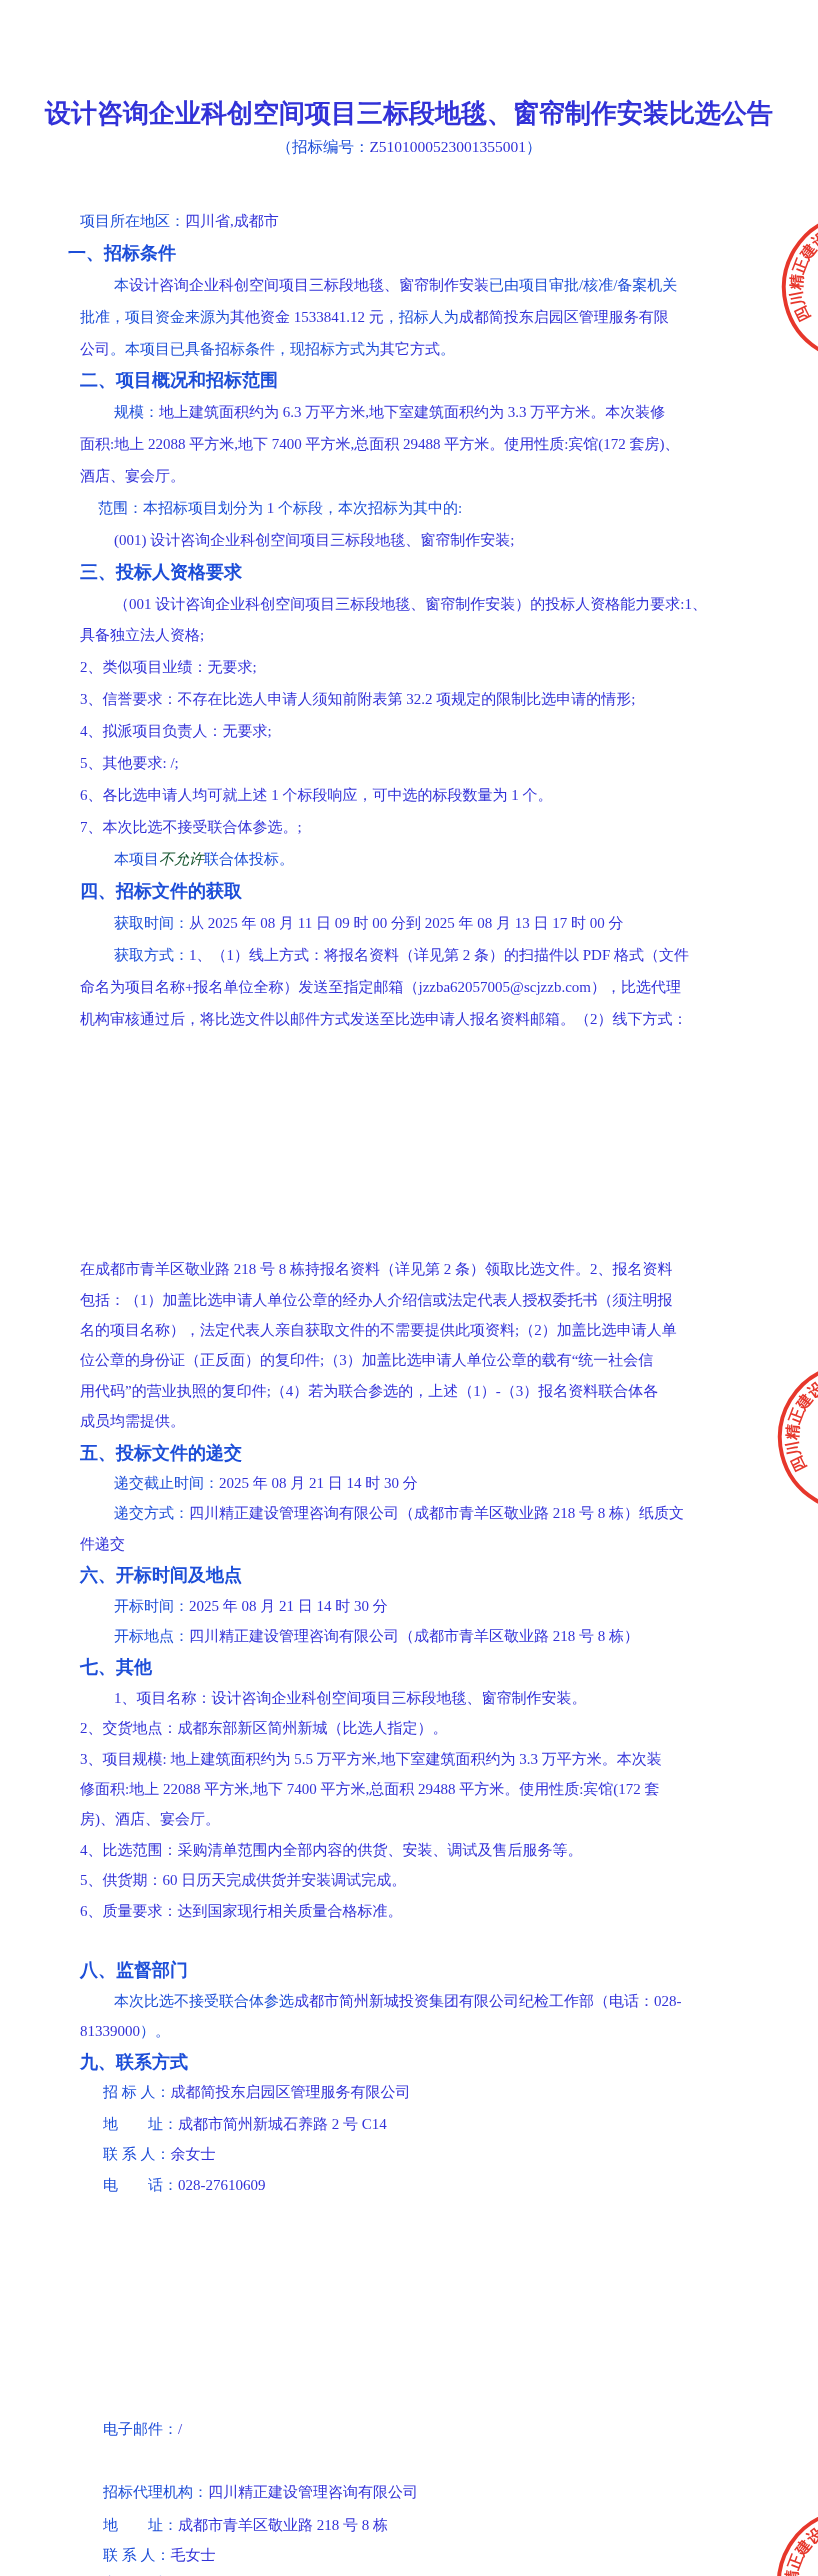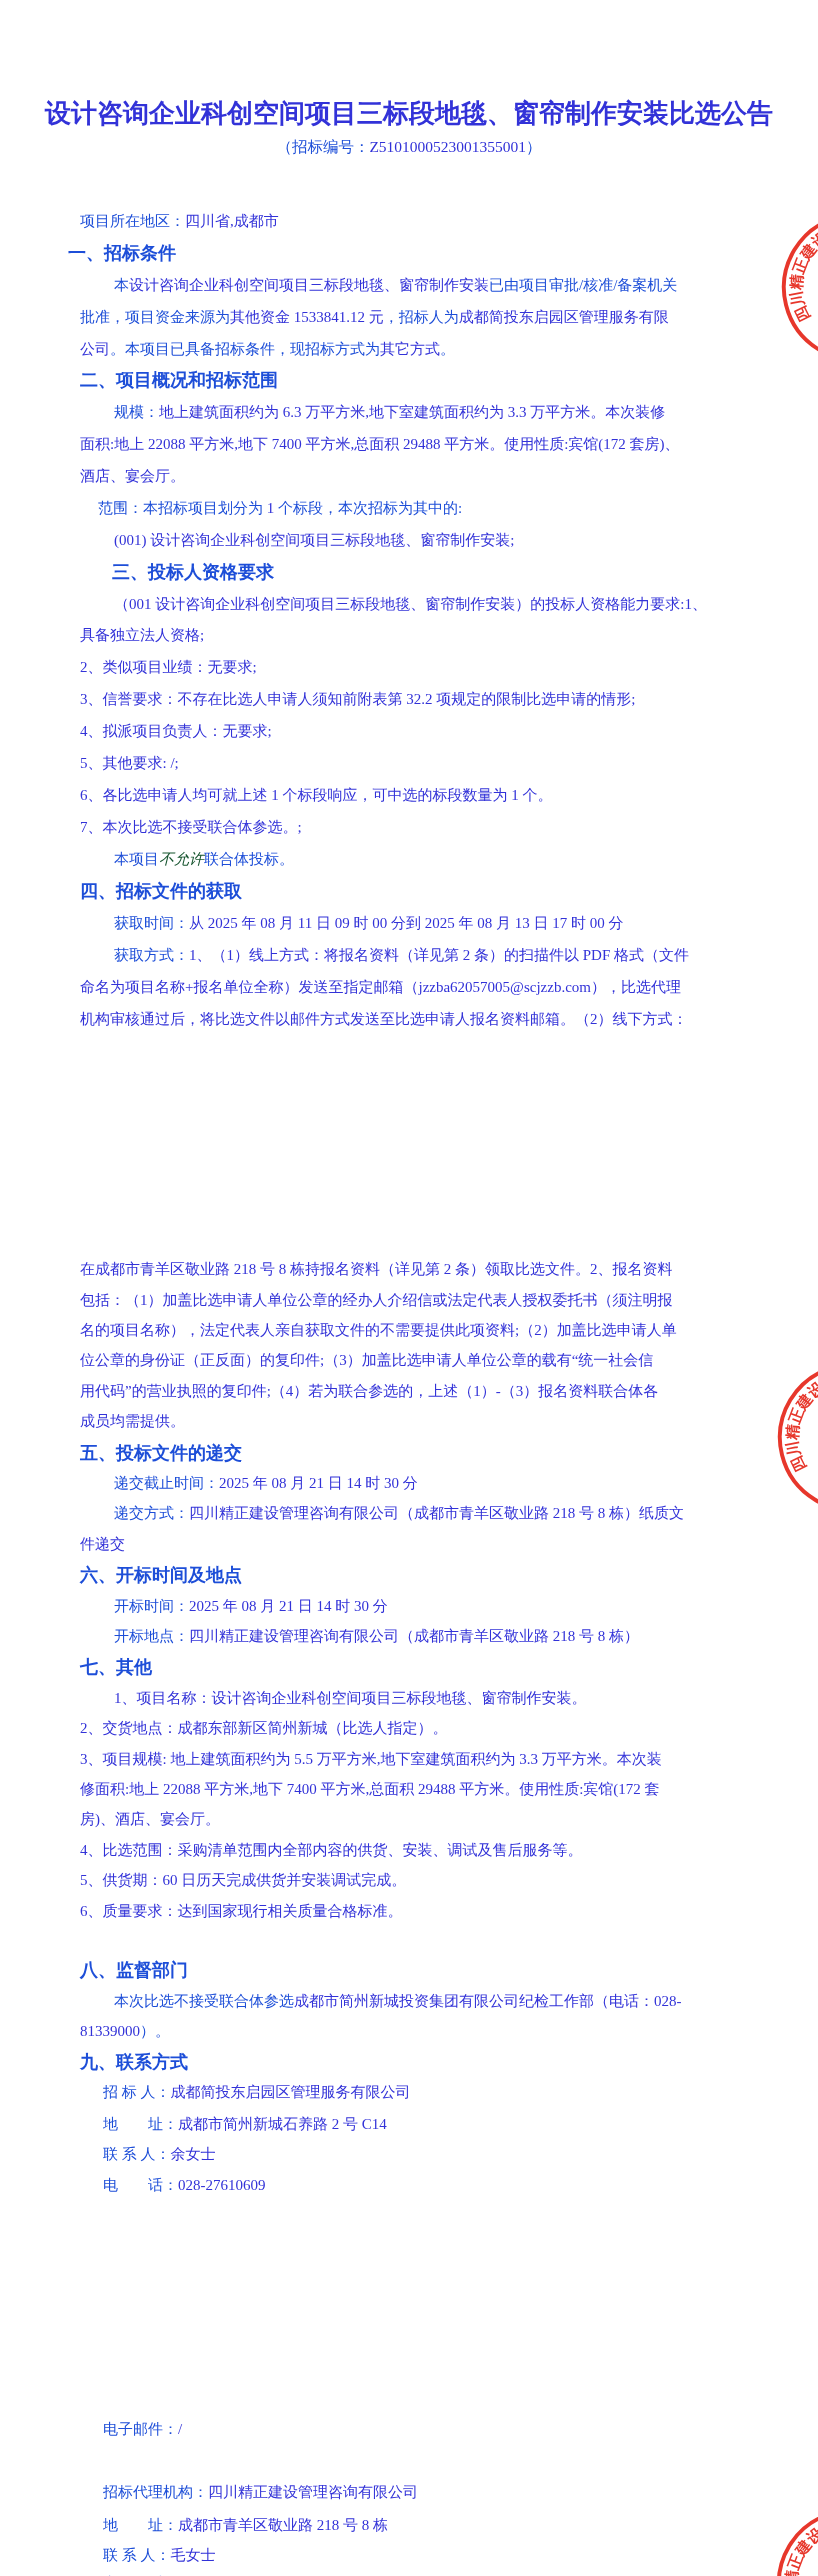--- a/index.html
+++ b/index.html
@@ -27,21 +27,21 @@
       <div class="line h" style="top: 243px; left: 68px;"><span class="seg-k">一、招标条件</span></div>
       <div class="line" style="top: 275px; left: 114px;"><span class="seg-k">本</span><span class="seg-v">设计咨询企业科创空间项目三标段地毯、窗帘制作安装</span><span class="seg-k">已由项目审批/核准/备案机关</span></div>
       <div class="line" style="top: 307px; left: 80px;"><span class="seg-k">批准，项目资金来源为</span><span class="seg-v">其他资金 1533841.12 元</span><span class="seg-k">，招标人为</span><span class="seg-v">成都简投东启园区管理服务有限</span></div>
       <div class="line" style="top: 339px; left: 80px;"><span class="seg-v">公司</span><span class="seg-k">。本项目已具备招标条件，现招标方式为</span><span class="seg-v">其它方式</span><span class="seg-k">。</span></div>
       <div class="line h" style="top: 370px; left: 80px;"><span class="seg-k">二、项目概况和招标范围</span></div>
       <div class="line" style="top: 402px; left: 114px;"><span class="seg-k">规模：</span><span class="seg-v">地上建筑面积约为 6.3 万平方米,地下室建筑面积约为 3.3 万平方米。本次装修</span></div>
       <div class="line" style="top: 434px; left: 80px;"><span class="seg-v">面积:地上 22088 平方米,地下 7400 平方米,总面积 29488 平方米。使用性质:宾馆(172 套房)、</span></div>
       <div class="line" style="top: 466px; left: 80px;"><span class="seg-v">酒店、宴会厅。</span></div>
       <div class="line" style="top: 498px; left: 98px;"><span class="seg-k">范围：本招标项目划分为</span><span class="seg-v"> 1 </span><span class="seg-k">个标段，本次招标为其中的:</span></div>
       <div class="line" style="top: 530px; left: 114px;"><span class="seg-v">(001) 设计咨询企业科创空间项目三标段地毯、窗帘制作安装;</span></div>
-      <div class="line h" style="top: 562px; left: 80px; margin-left: 32px;"><span class="seg-k">三、投标人资格要求</span></div>
+      <div class="line h" style="top: 562px; left: 80px;"><span class="seg-k">三、投标人资格要求</span></div>
       <div class="line" style="top: 594px; left: 114px;"><span class="seg-v">（001 设计咨询企业科创空间项目三标段地毯、窗帘制作安装）的投标人资格能力要求:1、</span></div>
       <div class="line" style="top: 625px; left: 80px;"><span class="seg-v">具备独立法人资格;</span></div>
       <div class="line" style="top: 657px; left: 80px;"><span class="seg-v">2、类似项目业绩：无要求;</span></div>
       <div class="line" style="top: 689px; left: 80px;"><span class="seg-v">3、信誉要求：不存在比选人申请人须知前附表第 32.2 项规定的限制比选申请的情形;</span></div>
       <div class="line" style="top: 721px; left: 80px;"><span class="seg-v">4、拟派项目负责人：无要求;</span></div>
       <div class="line" style="top: 753px; left: 80px;"><span class="seg-v">5、其他要求: /;</span></div>
       <div class="line" style="top: 785px; left: 80px;"><span class="seg-v">6、各比选申请人均可就上述 1 个标段响应，可中选的标段数量为 1 个。</span></div>
       <div class="line" style="top: 817px; left: 80px;"><span class="seg-v">7、本次比选不接受联合体参选。;</span></div>
       <div class="line" style="top: 849px; left: 114px;"><span class="seg-k">本项目</span><span class="seg-vi">不允许</span><span class="seg-k">联合体投标。</span></div>
       <div class="line h" style="top: 881px; left: 80px;"><span class="seg-k">四、招标文件的获取</span></div>

